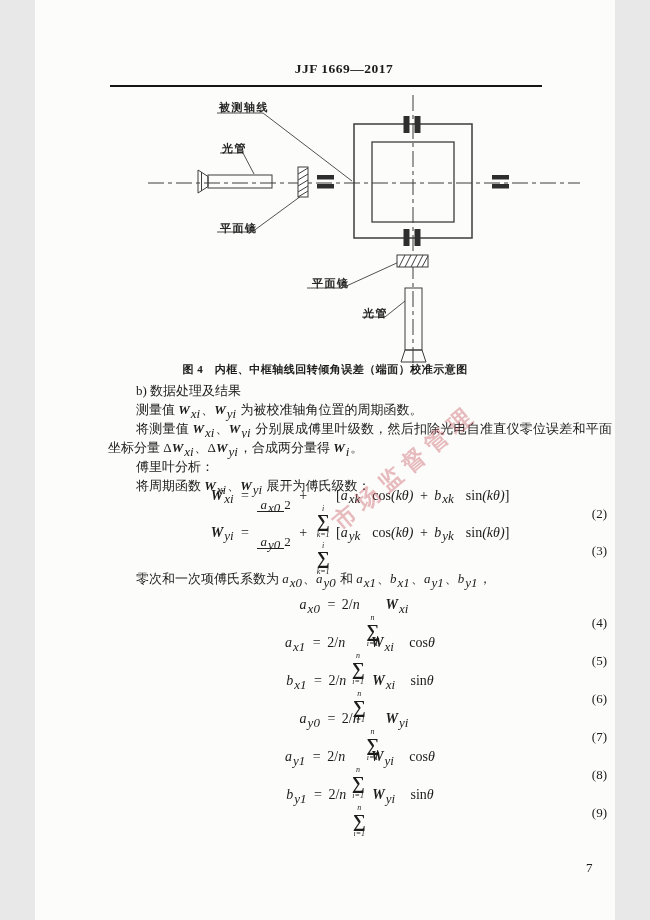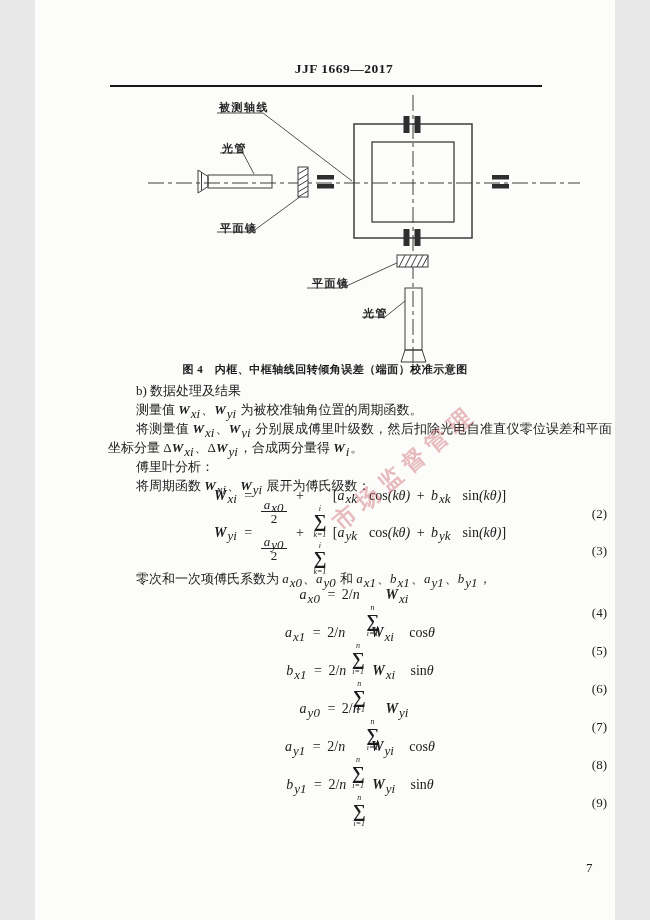--- a/index.html
+++ b/index.html
@@ -17,26 +17,26 @@
   .bodycol{position:absolute;left:73px;top:381px;width:504px;font-size:13px;}
   .tl{height:19px;line-height:19px;white-space:nowrap;}
   .ind{padding-left:28px;}
   .just{white-space:normal;text-align:justify;text-align-last:justify;overflow:hidden;}
   .mvar{font-style:italic;font-family:"Liberation Serif","DejaVu Serif",serif;}
   .mvar.b{font-weight:bold;}
   sub.ms{font-size:13px;font-style:italic;line-height:0;margin:0 1px;}
   
   .eq{position:relative;display:flex;align-items:center;justify-content:center;height:37px;font-size:14px;}
   .eq.sumeq{height:38px;}
-  #sum-eqs .eq:first-child{margin-top:6px;}
+  #sum-eqs .eq:first-child{margin-top:16px;}
   .eqno{position:absolute;right:5px;top:50%;transform:translateY(-50%);font-size:13px;}
   .math{display:inline-block;white-space:nowrap;}
   .mo{margin:0 3px;}
   .fnc{margin-left:11px;}
-  .frac{display:inline-flex;flex-direction:column;align-items:center;vertical-align:-9px;line-height:1.05;margin:0 2px;font-size:13px;text-align:center;}
+  .frac{display:inline-flex;flex-direction:row;align-items:center;vertical-align:-9px;line-height:1.05;margin:0 2px;font-size:13px;text-align:center;}
   .fnum{border-bottom:1px solid #222;padding:0 3px;}
   .sum{display:inline-flex;flex-direction:column;align-items:center;vertical-align:-11px;line-height:1;margin:0 3px;}
   .sl{font-size:8px;font-style:italic;line-height:1.1;}
   .sg{font-size:18px;line-height:.95;font-weight:600;}
   
   .wm{position:absolute;left:240px;top:375px;width:260px;height:185px;display:flex;align-items:center;justify-content:center;transform:rotate(-40deg);pointer-events:none;z-index:5;}
   .wm span{font-size:23px;font-weight:bold;letter-spacing:7px;color:rgba(196,80,90,.38);white-space:nowrap;}
   .pgno{position:absolute;left:551px;top:860px;font-size:13px;}
 </style>
 </head>

